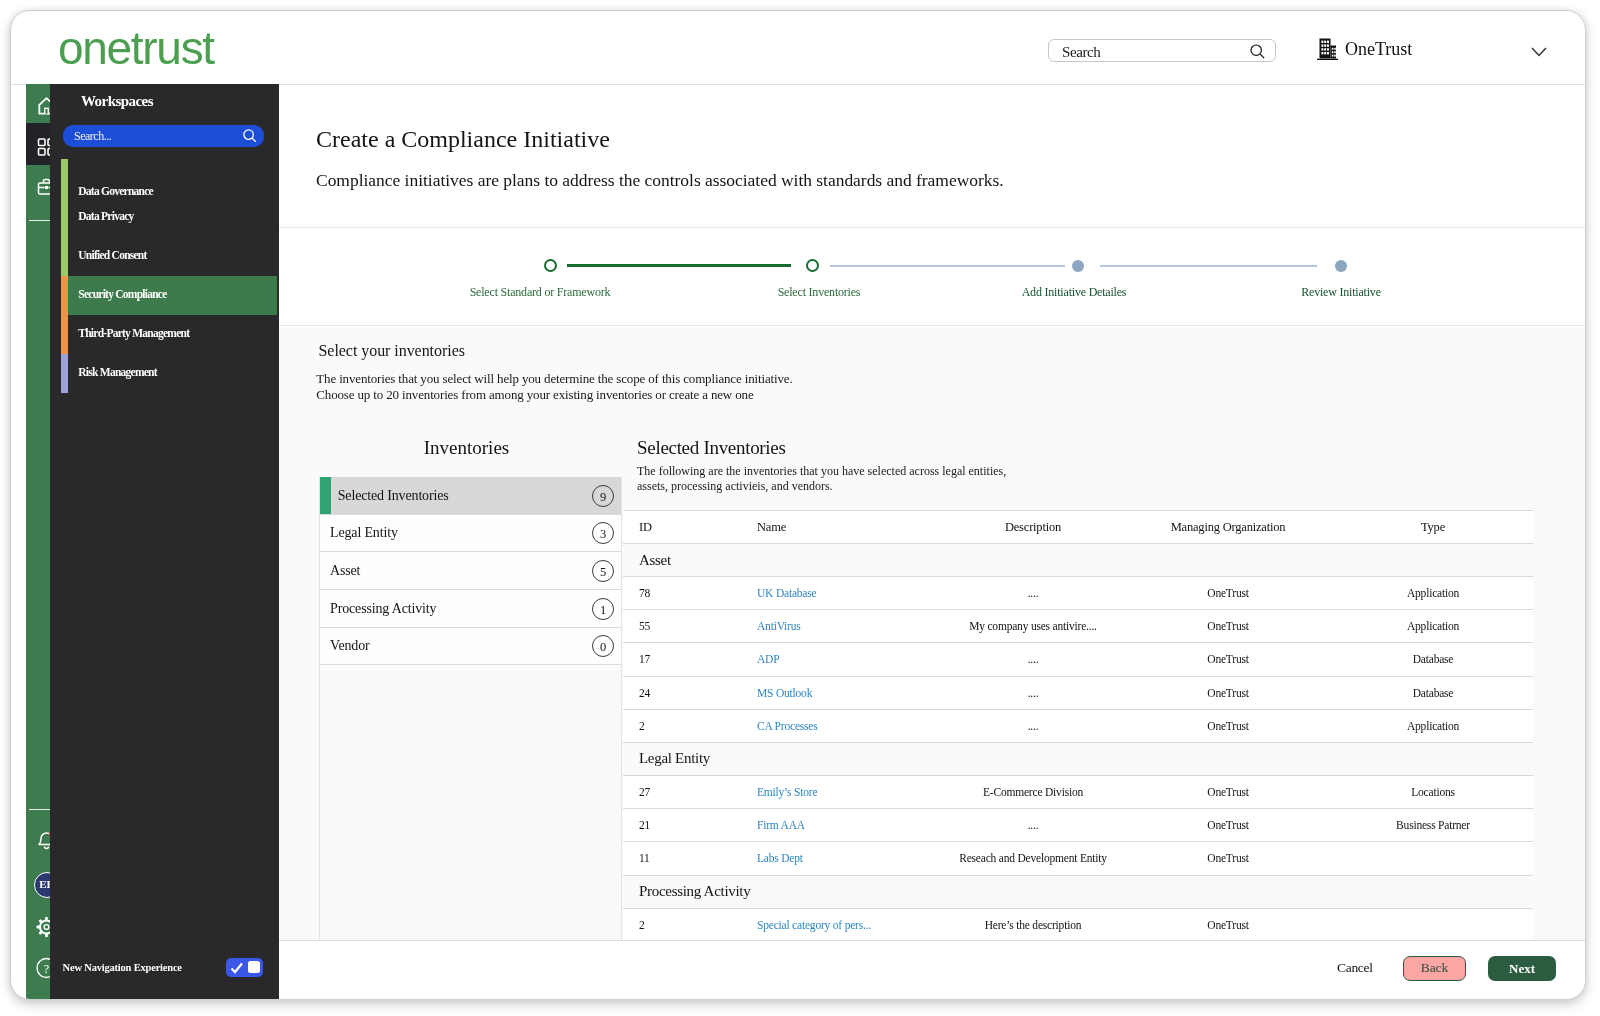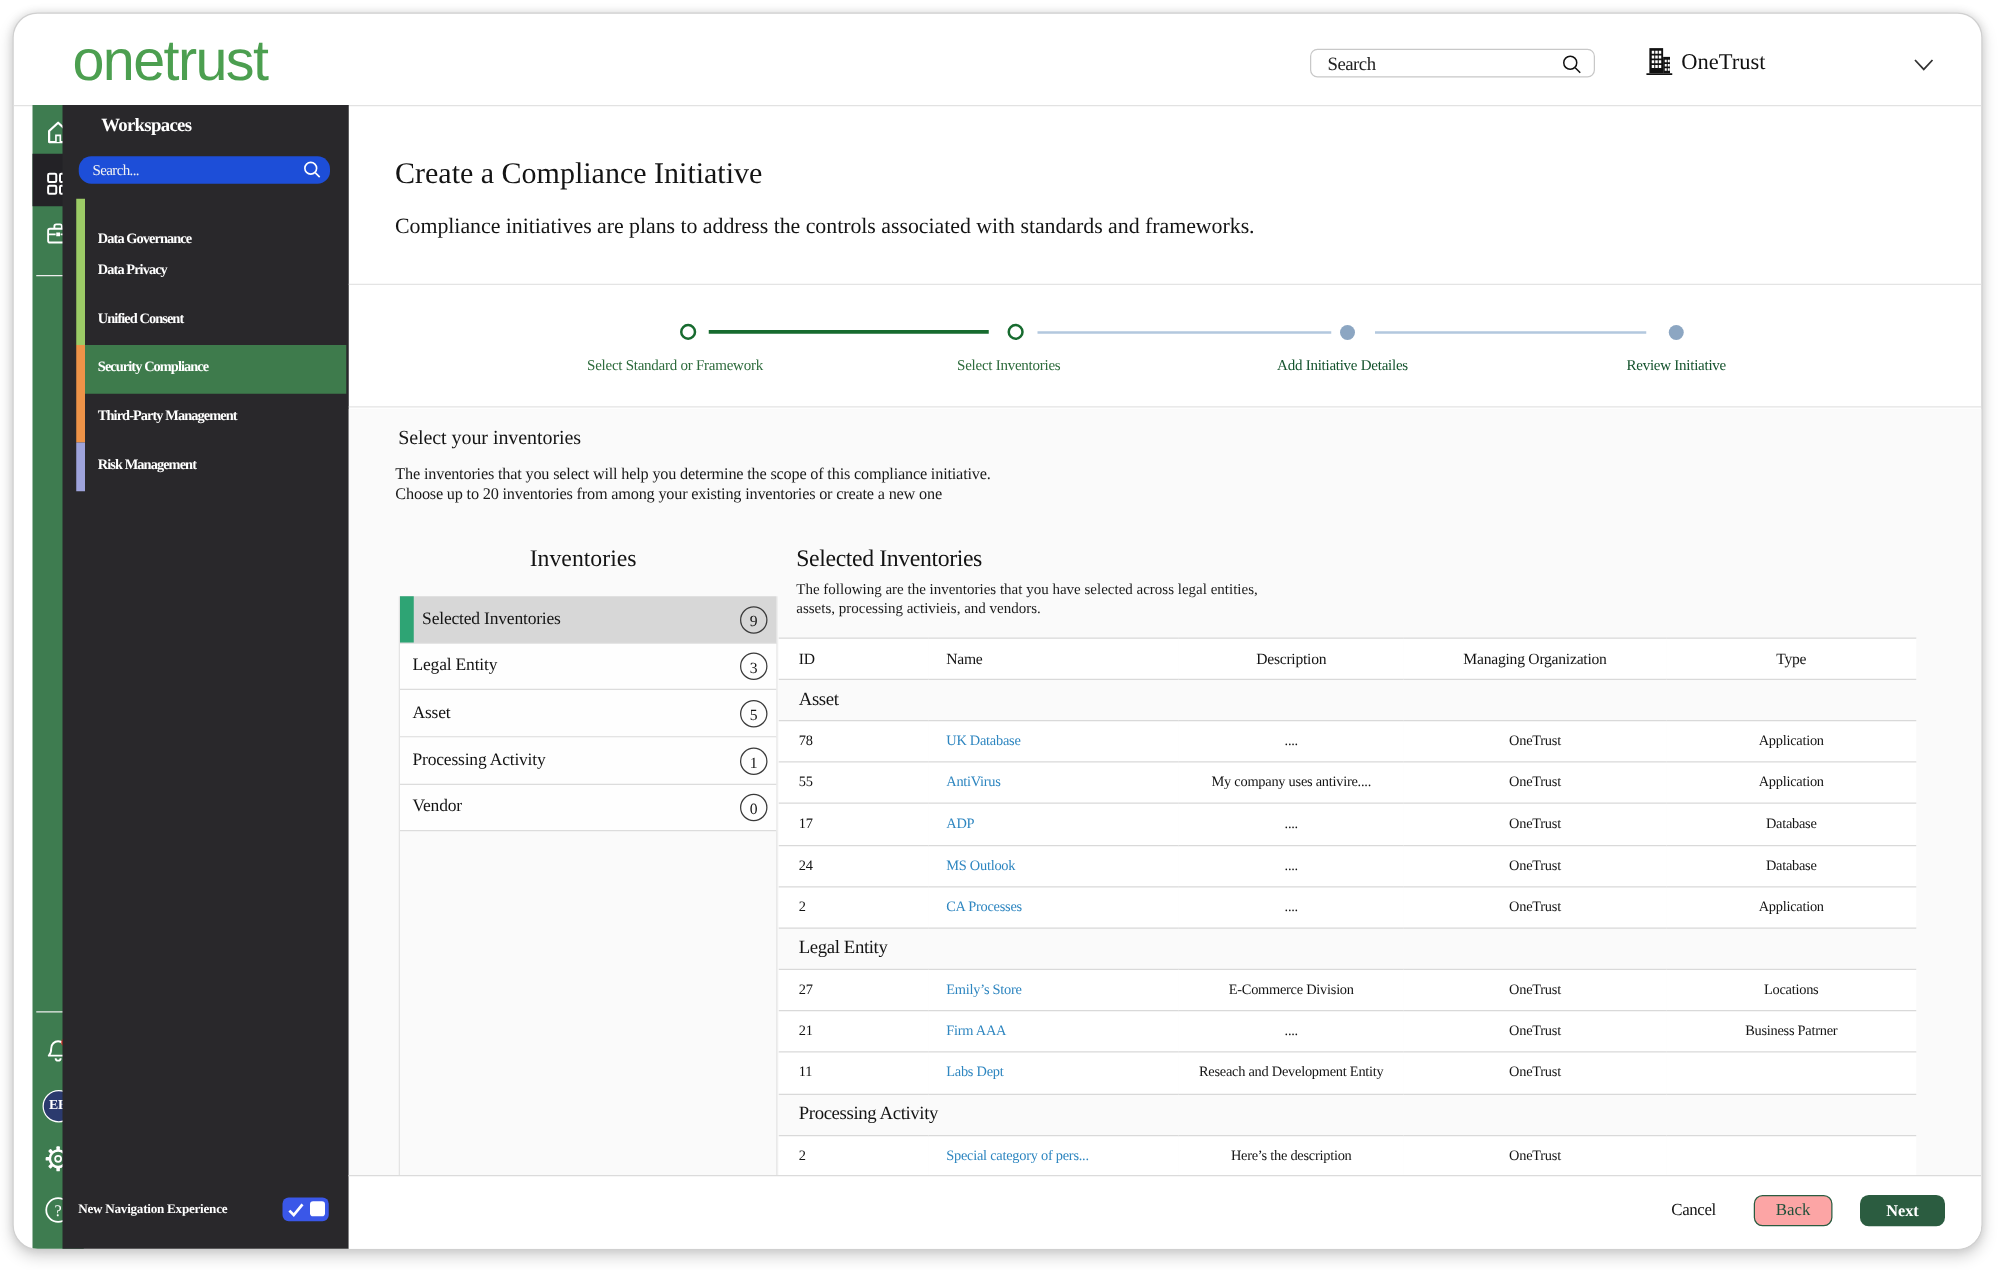--- a/index.html
+++ b/index.html
@@ -239,21 +239,21 @@
     <div class="tline1"></div>
 
     <div class="ring" style="left:264.5px"></div>
     <div class="gline" style="left:288px; width:224px;"></div>
     <div class="ring" style="left:526.5px"></div>
     <div class="bline" style="left:550.6px; width:235px;"></div>
     <div class="dot" style="left:792.6px"></div>
     <div class="bline" style="left:821px; width:217px;"></div>
     <div class="dot" style="left:1056px"></div>
     <div class="slabel sgreen" style="left:111px;">Select Standard or Framework</div>
-    <div class="slabel sgreen" style="left:378px;">Select Inventories</div>
+    <div class="slabel sgreen" style="left:390px;">Select Inventories</div>
     <div class="slabel sblue" style="left:645px;">Add Initiative Detailes</div>
     <div class="slabel sblue" style="left:912px;">Review Initiative</div>
     <div class="tline2"></div>
 
     <div class="content">
       <div class="seltitle">Select your inventories</div>
       <div class="desc">The inventories that you select will help you determine the scope of this compliance initiative.<br>Choose up to 20 inventories from among your existing inventories or create a new one</div>
       <div class="invh">Inventories</div>
       <div class="selh">Selected Inventories</div>
       <div class="selsub">The following are the inventories that you have selected across legal entities,<br>assets, processing activieis, and vendors.</div>

